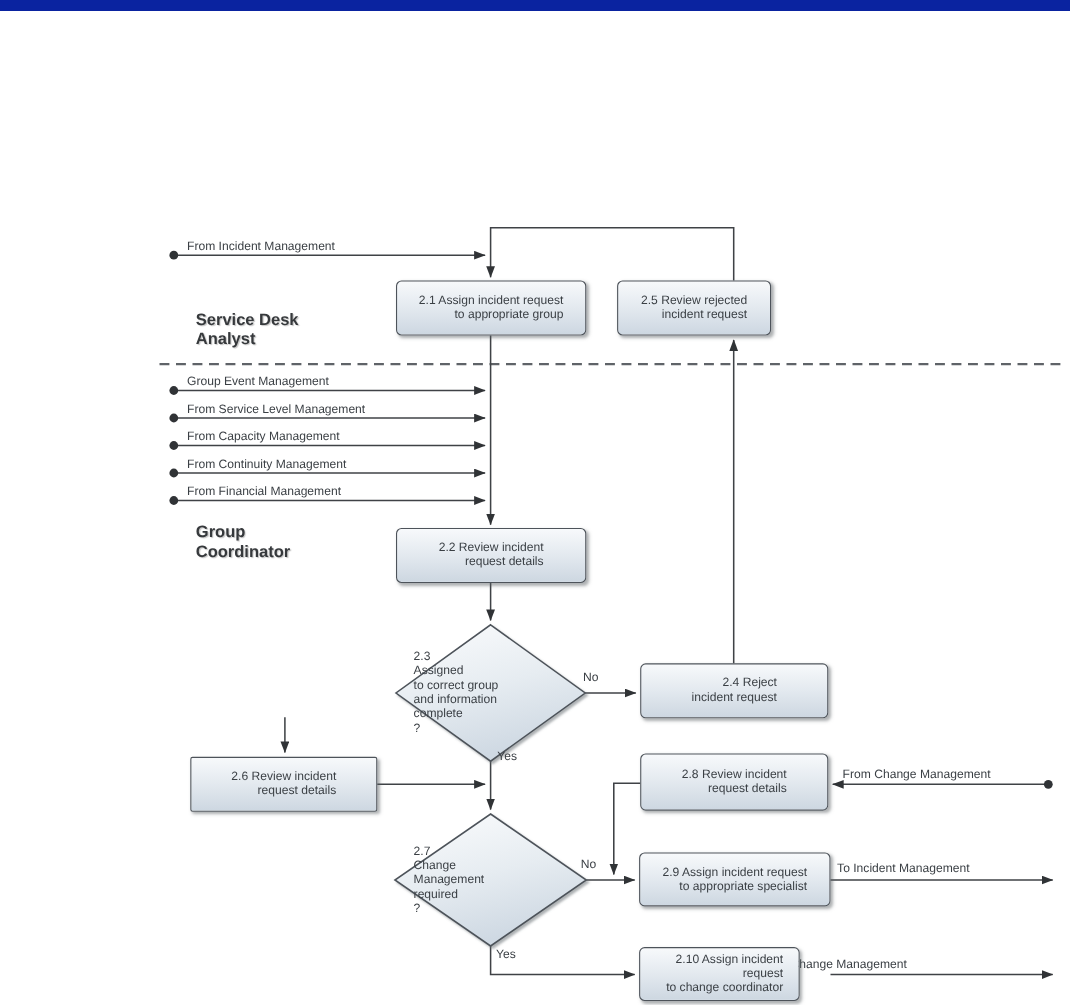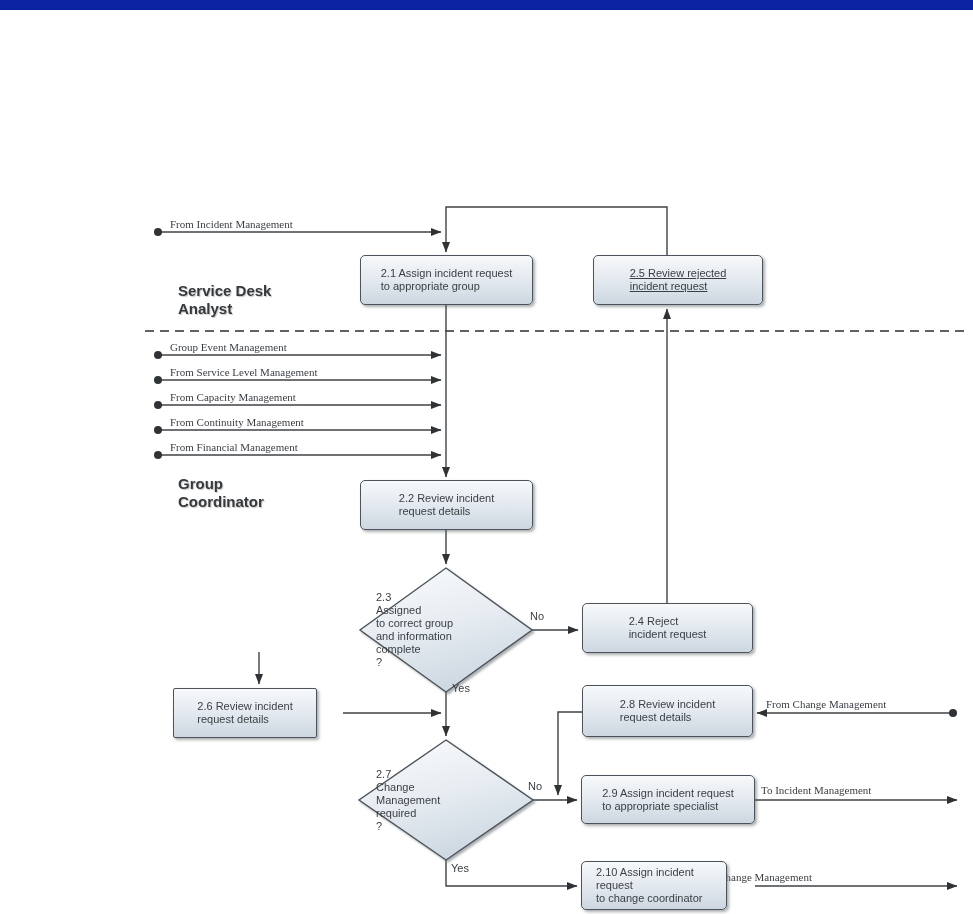--- a/index.html
+++ b/index.html
@@ -4,39 +4,39 @@
 <style>
   html,body{margin:0;padding:0;background:#ffffff;}
   body{font-family:"Liberation Sans",sans-serif;}
   .canvas{position:relative;width:973px;height:914px;background:#ffffff;overflow:hidden;}
   .topbar{position:absolute;left:0;top:0;width:973px;height:10px;background:#0a23a0;}
   svg.underlay{position:absolute;left:0;top:0;}
   .edge{fill:none;stroke:#3f4246;stroke-width:1.4px;}
   .dash{stroke:#5f6368;stroke-width:2px;stroke-dasharray:9 6;fill:none;}
   .pbox{
     position:absolute;display:flex;align-items:center;justify-content:center;
-    text-align:left;font-size:11px;line-height:13px;color:#3a3f44;
+    text-align:right;font-size:11px;line-height:13px;color:#3a3f44;
     white-space:pre-line;border:1.4px solid #4d535a;border-radius:5px;
     background:linear-gradient(180deg,#f7f9fb 0%,#e3e9ef 50%,#cdd7e1 100%);
     box-shadow:2px 2px 3px rgba(90,95,100,.5);box-sizing:border-box;padding:14px;
   }
   .pbox.square{border-radius:2px;}
   .startcircle{
     position:absolute;left:198px;top:532px;width:121px;height:120px;border-radius:50%;
     border:1.4px solid #4d535a;box-sizing:border-box;
     background:linear-gradient(160deg,#fbfcfd 0%,#e6ecf1 55%,#cfd9e3 100%);
     box-shadow:2px 2px 3px rgba(90,95,100,.45);
     display:flex;align-items:center;justify-content:center;text-align:center;
     font-size:11px;line-height:13px;color:#3a3f44;white-space:pre-line;
   }
   .dtext{position:absolute;font-size:11px;line-height:13px;color:#3a3f44;
     text-align:left;white-space:pre-line;}
   .lane-label{position:absolute;font-size:15px;font-weight:bold;line-height:18px;
     color:#36393c;white-space:pre-line;text-shadow:1px 1px 1px #c6c6c6;}
-  .flow-label{position:absolute;font-size:11px;color:#3a3f44;white-space:nowrap;font-family:Liberation Serif, serif;}
+  .flow-label{position:absolute;font-size:11px;color:#3a3f44;white-space:nowrap;}
   .yn{position:absolute;font-size:11px;color:#3a3f44;white-space:nowrap;}
 </style>
 </head>
 <body>
 
 <div class="canvas">
 
   <div class="topbar"></div>
 
   <svg class="underlay" width="973" height="914" viewBox="0 0 973 914">
@@ -99,27 +99,27 @@
   <div class="flow-label" style="left:761px;top:784px;">To Incident Management</div>
   <div class="flow-label" style="left:704px;top:871px;">To Change Management</div>
 
   <div class="yn" style="left:530px;top:610px;">No</div>
   <div class="yn" style="left:452px;top:682px;">Yes</div>
   <div class="yn" style="left:528px;top:780px;">No</div>
   <div class="yn" style="left:451px;top:862px;">Yes</div>
 
   <div class="pbox" style="left:360px;top:255px;width:173px;height:50px;">2.1 Assign incident request
 to appropriate group</div>
-  <div class="pbox" style="left:593px;top:255px;width:170px;height:50px;text-decoration:underline;">2.5 Review rejected
+  <div class="pbox" style="left:561px;top:255px;width:140px;height:50px;">2.5 Review rejected
 incident request</div>
   <div class="pbox" style="left:360px;top:480px;width:173px;height:50px;">2.2 Review incident
 request details</div>
   <div class="pbox" style="left:582px;top:603px;width:171px;height:50px;">2.4 Reject
 incident request</div>
-  <div class="pbox square" style="left:173px;top:688px;width:144px;height:50px;">2.6 Review incident
+  <div class="pbox square" style="left:173px;top:688px;width:170px;height:50px;">2.6 Review incident
 request details</div>
   <div class="pbox" style="left:582px;top:685px;width:171px;height:52px;">2.8 Review incident
 request details</div>
   <div class="pbox" style="left:581px;top:775px;width:174px;height:49px;">2.9 Assign incident request
 to appropriate specialist</div>
   <div class="pbox" style="left:581px;top:861px;width:146px;height:49px;">2.10 Assign incident request
 to change coordinator</div>
 
 
   <div class="dtext" style="left:376px;top:591px;width:140px;">2.3

